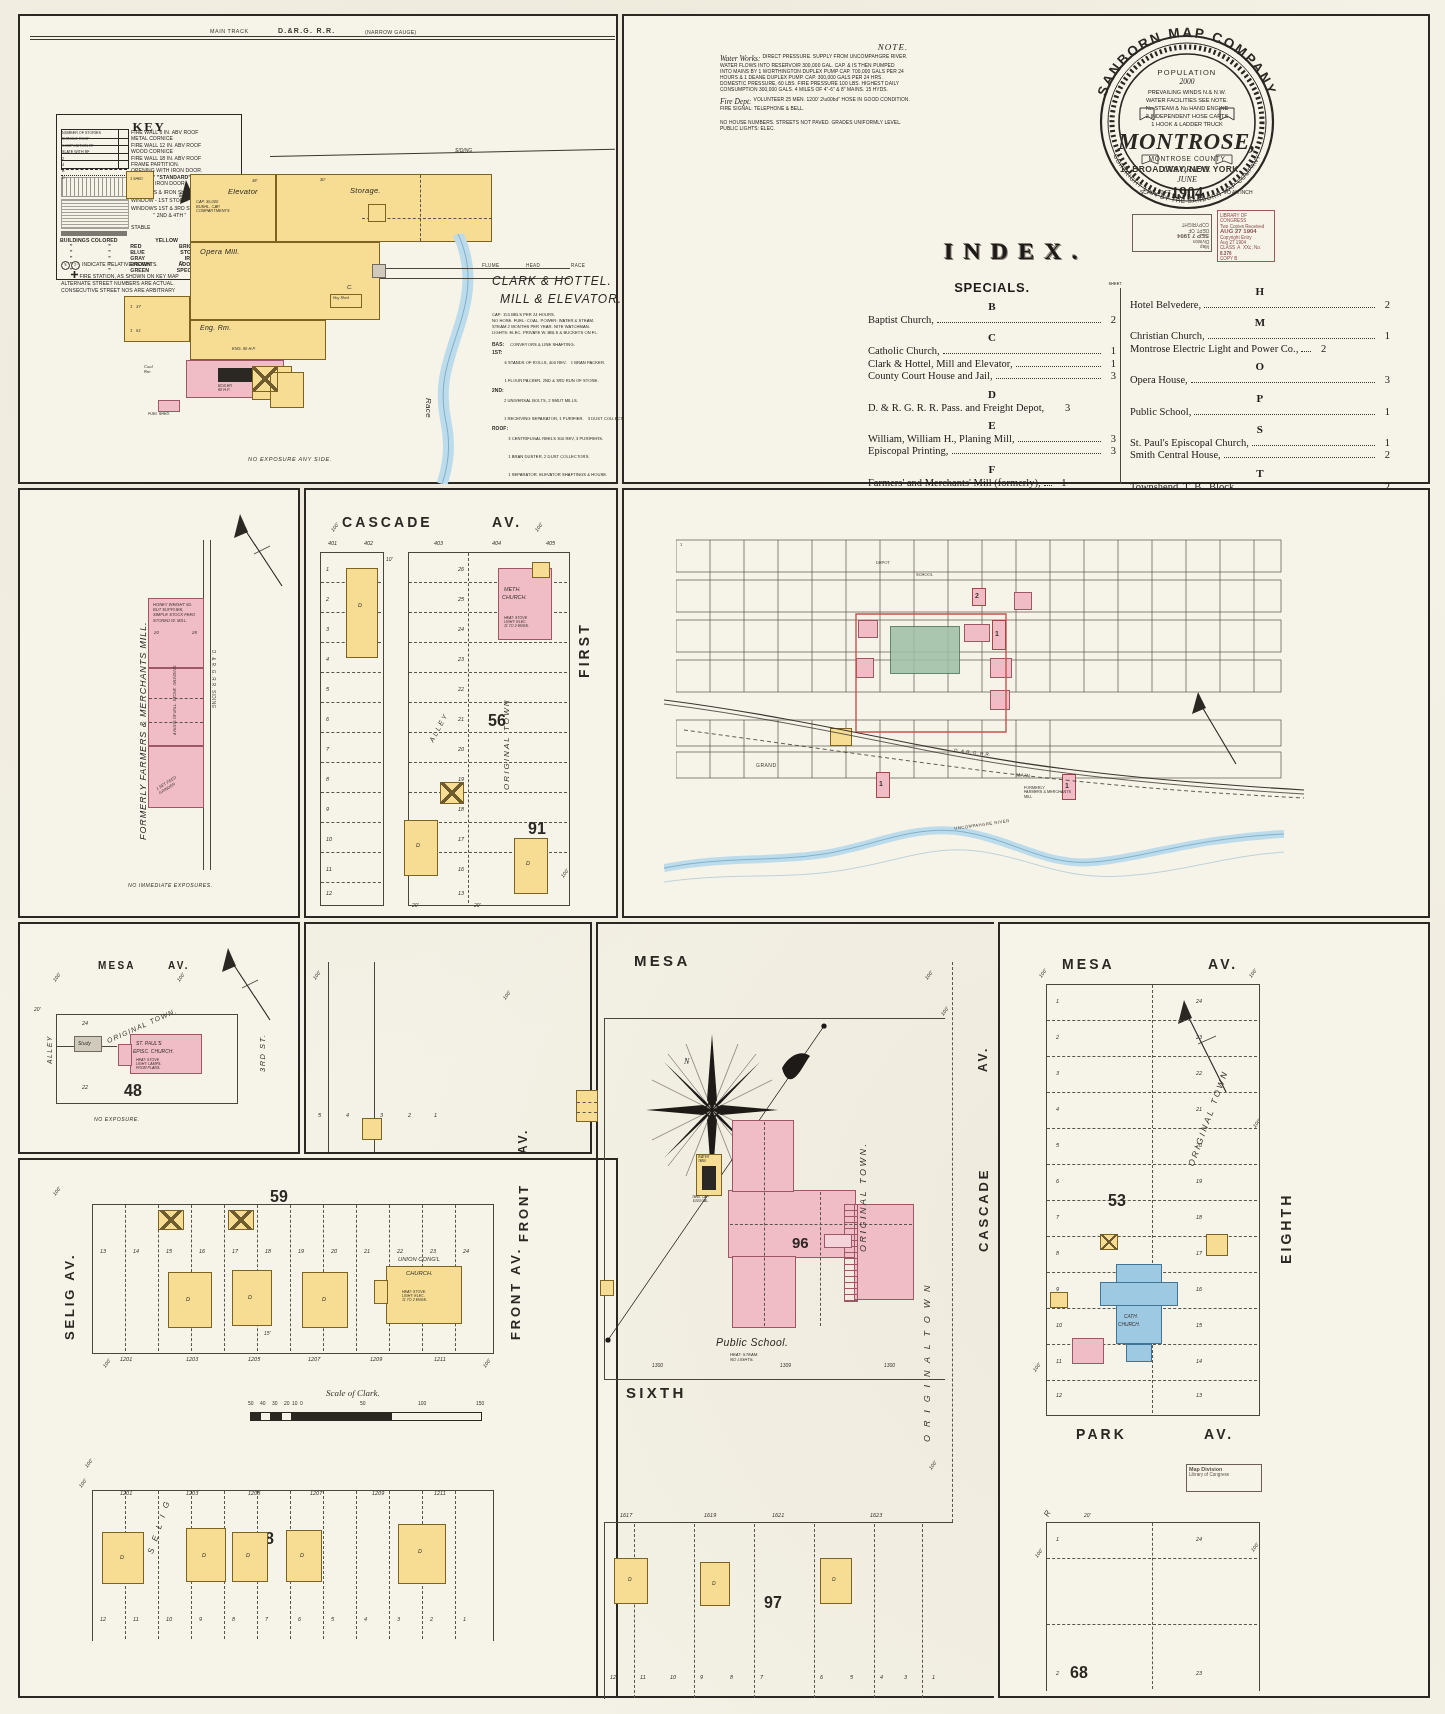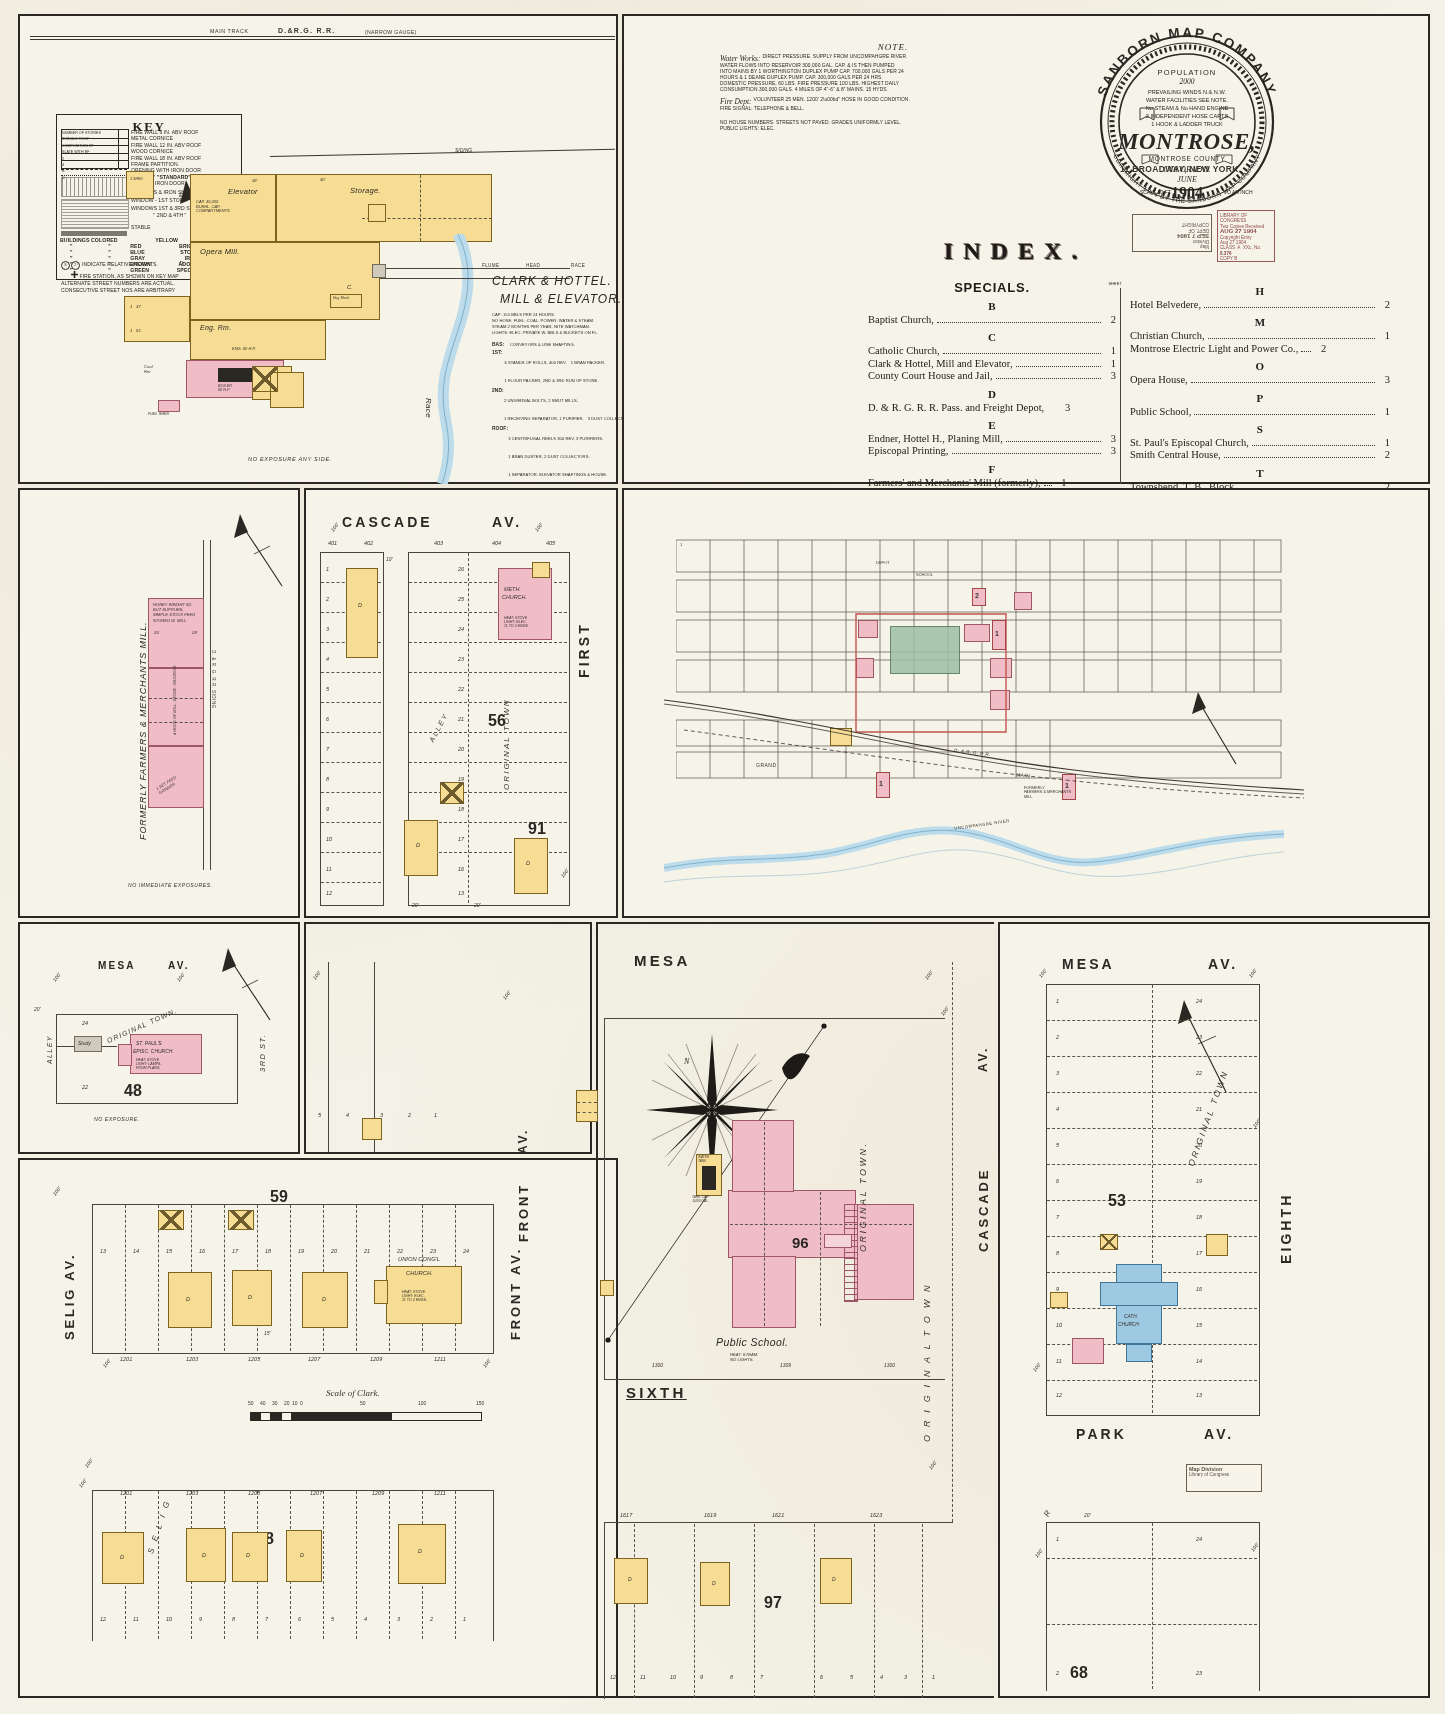--- a/index.html
+++ b/index.html
@@ -394,21 +394,21 @@
 
       <div class="idx-letter">D</div>
       <div class="idx-row">
         <span class="idx-name">D. &amp; R. G. R. R. Pass. and Freight Depot,</span>
         <span class="idx-dots" style="max-width:2px;border:none;"></span>
         <span class="idx-sheet">3</span>
       </div>
 
       <div class="idx-letter">E</div>
       <div class="idx-row">
-        <span class="idx-name">Endner, Hottel H., Planing Mill,</span>
+        <span class="idx-name">William, William H., Planing Mill,</span>
         <span class="idx-dots"></span>
         <span class="idx-sheet">3</span>
       </div>
       <div class="idx-row">
         <span class="idx-name">Episcopal Printing,</span>
         <span class="idx-dots"></span>
         <span class="idx-sheet">3</span>
       </div>
 
       <div class="idx-letter">F</div>
@@ -903,21 +903,21 @@
     <div class="tiny" style="left:198px;top:70px;font-size:5px;font-style:italic;transform:rotate(-52deg);">100'</div>
     <div class="lotno" style="left:14px;top:190px;">5</div>
     <div class="lotno" style="left:42px;top:190px;">4</div>
     <div class="lotno" style="left:76px;top:190px;">3</div>
     <div class="lotno" style="left:104px;top:190px;">2</div>
     <div class="lotno" style="left:130px;top:190px;">1</div>
     <div class="nb b-yellow" style="left:58px;top:196px;width:20px;height:22px;"></div>
 
     <div class="stname" style="left:330px;top:30px;font-size:15px;">MESA</div>
 
-    <div class="stname" style="left:322px;top:462px;font-size:15px;text-decoration:underline;">SIXTH</div>
+    <div class="stname" style="left:322px;top:462px;font-size:15px;">SIXTH</div>
 
     <div style="position:absolute;left:300px;top:96px;width:340px;height:360px;border:1px solid #4a453d;border-right:none;"></div>
     <div class="vdash" style="left:648px;top:40px;height:560px;"></div>
 
     <div class="stname" style="left:212px;top:320px;font-size:13px;transform:rotate(-90deg);transform-origin:left top;">FRONT</div>
     <div class="stname" style="left:212px;top:232px;font-size:12px;transform:rotate(-90deg);transform-origin:left top;">AV.</div>
     <div class="stname" style="left:672px;top:330px;font-size:13px;transform:rotate(-90deg);transform-origin:left top;">CASCADE</div>
     <div class="stname" style="left:672px;top:150px;font-size:12px;transform:rotate(-90deg);transform-origin:left top;">AV.</div>
 
     <svg class="compass" style="left:338px;top:110px;" width="140" height="150" viewBox="0 0 140 150">

